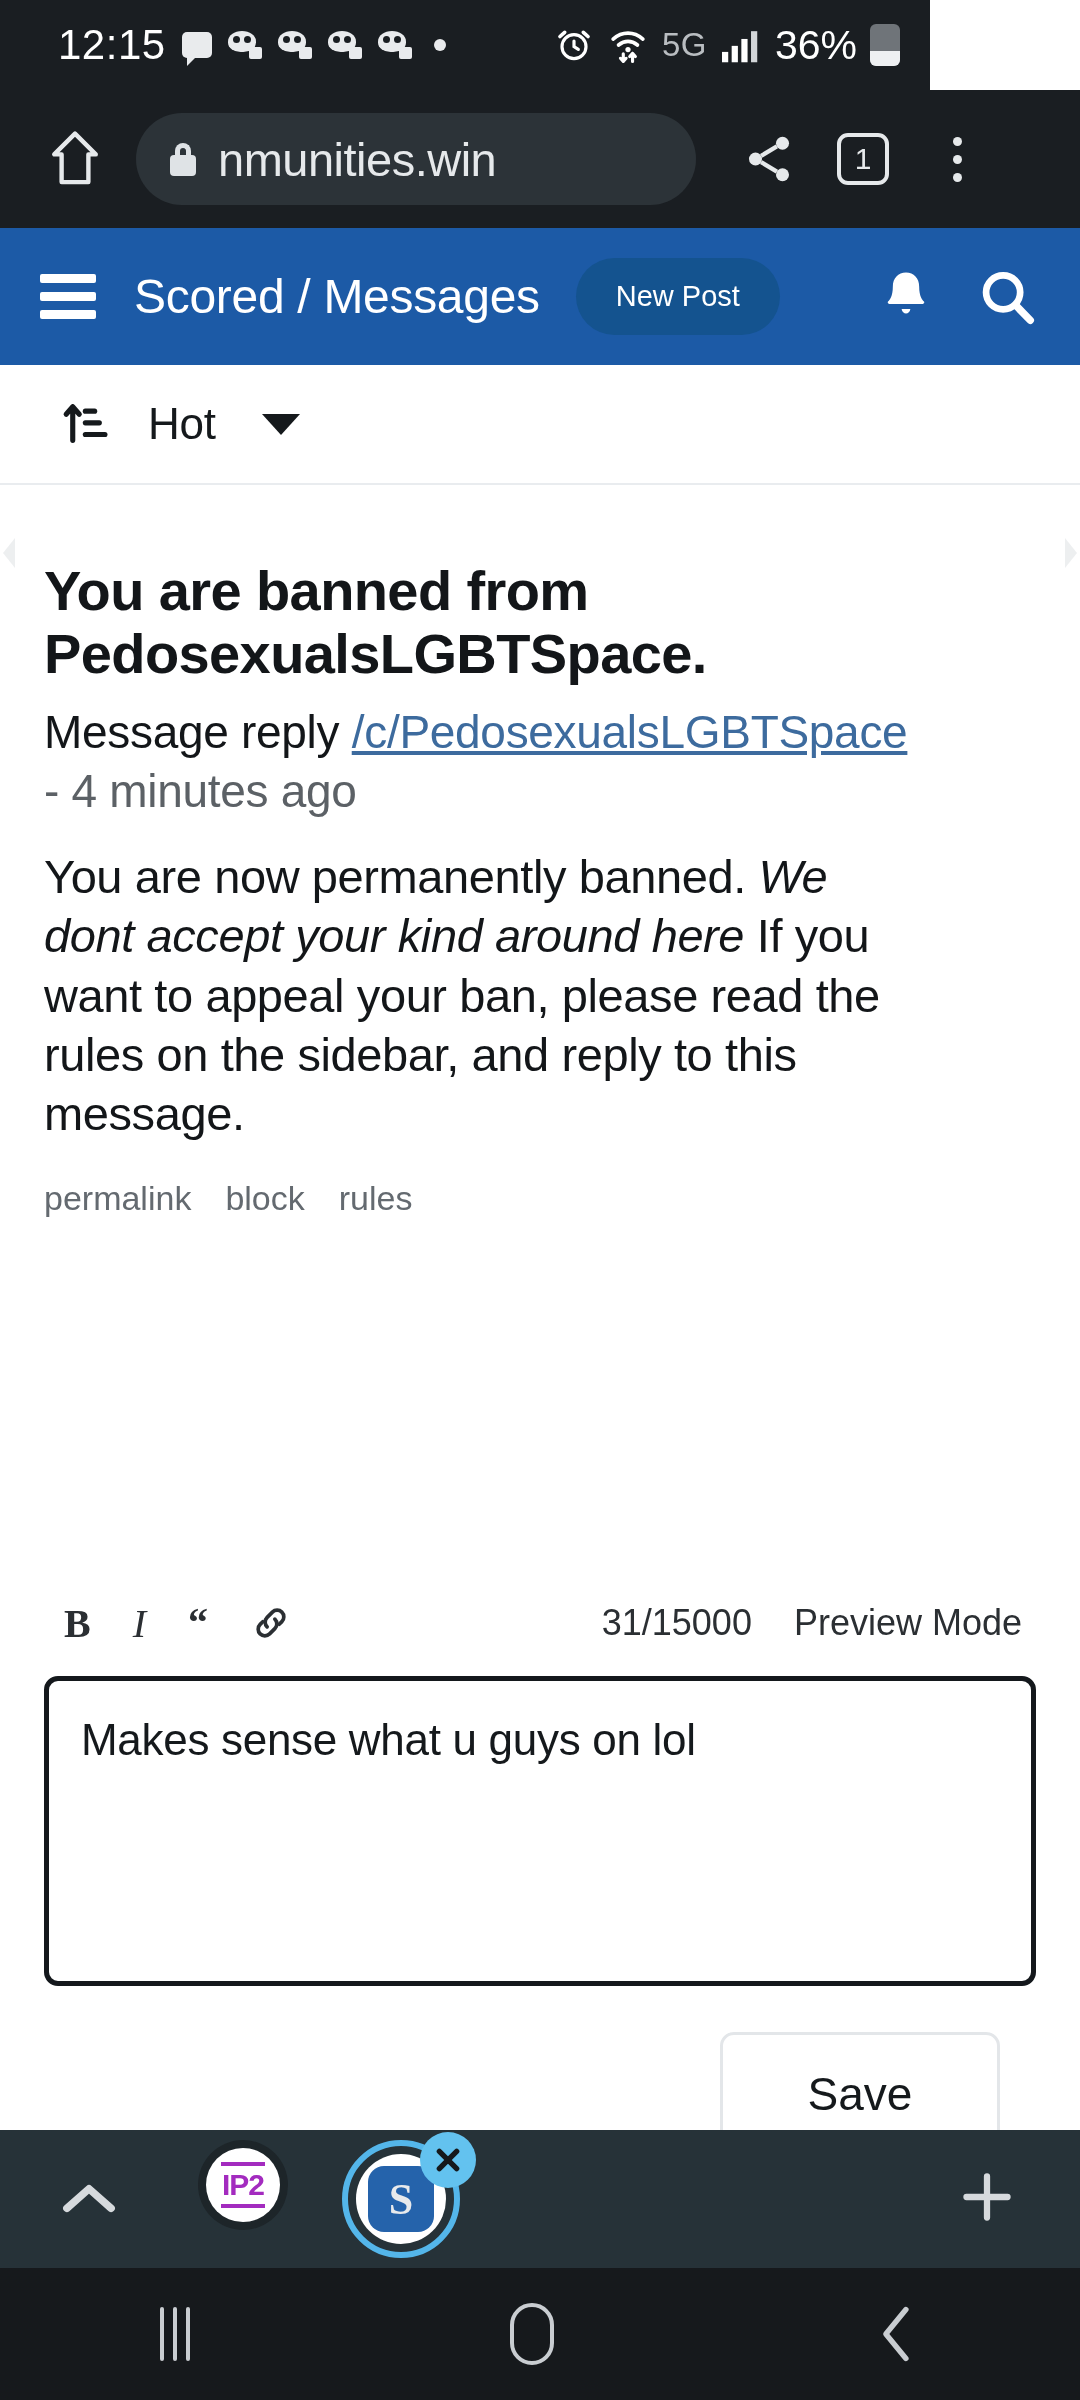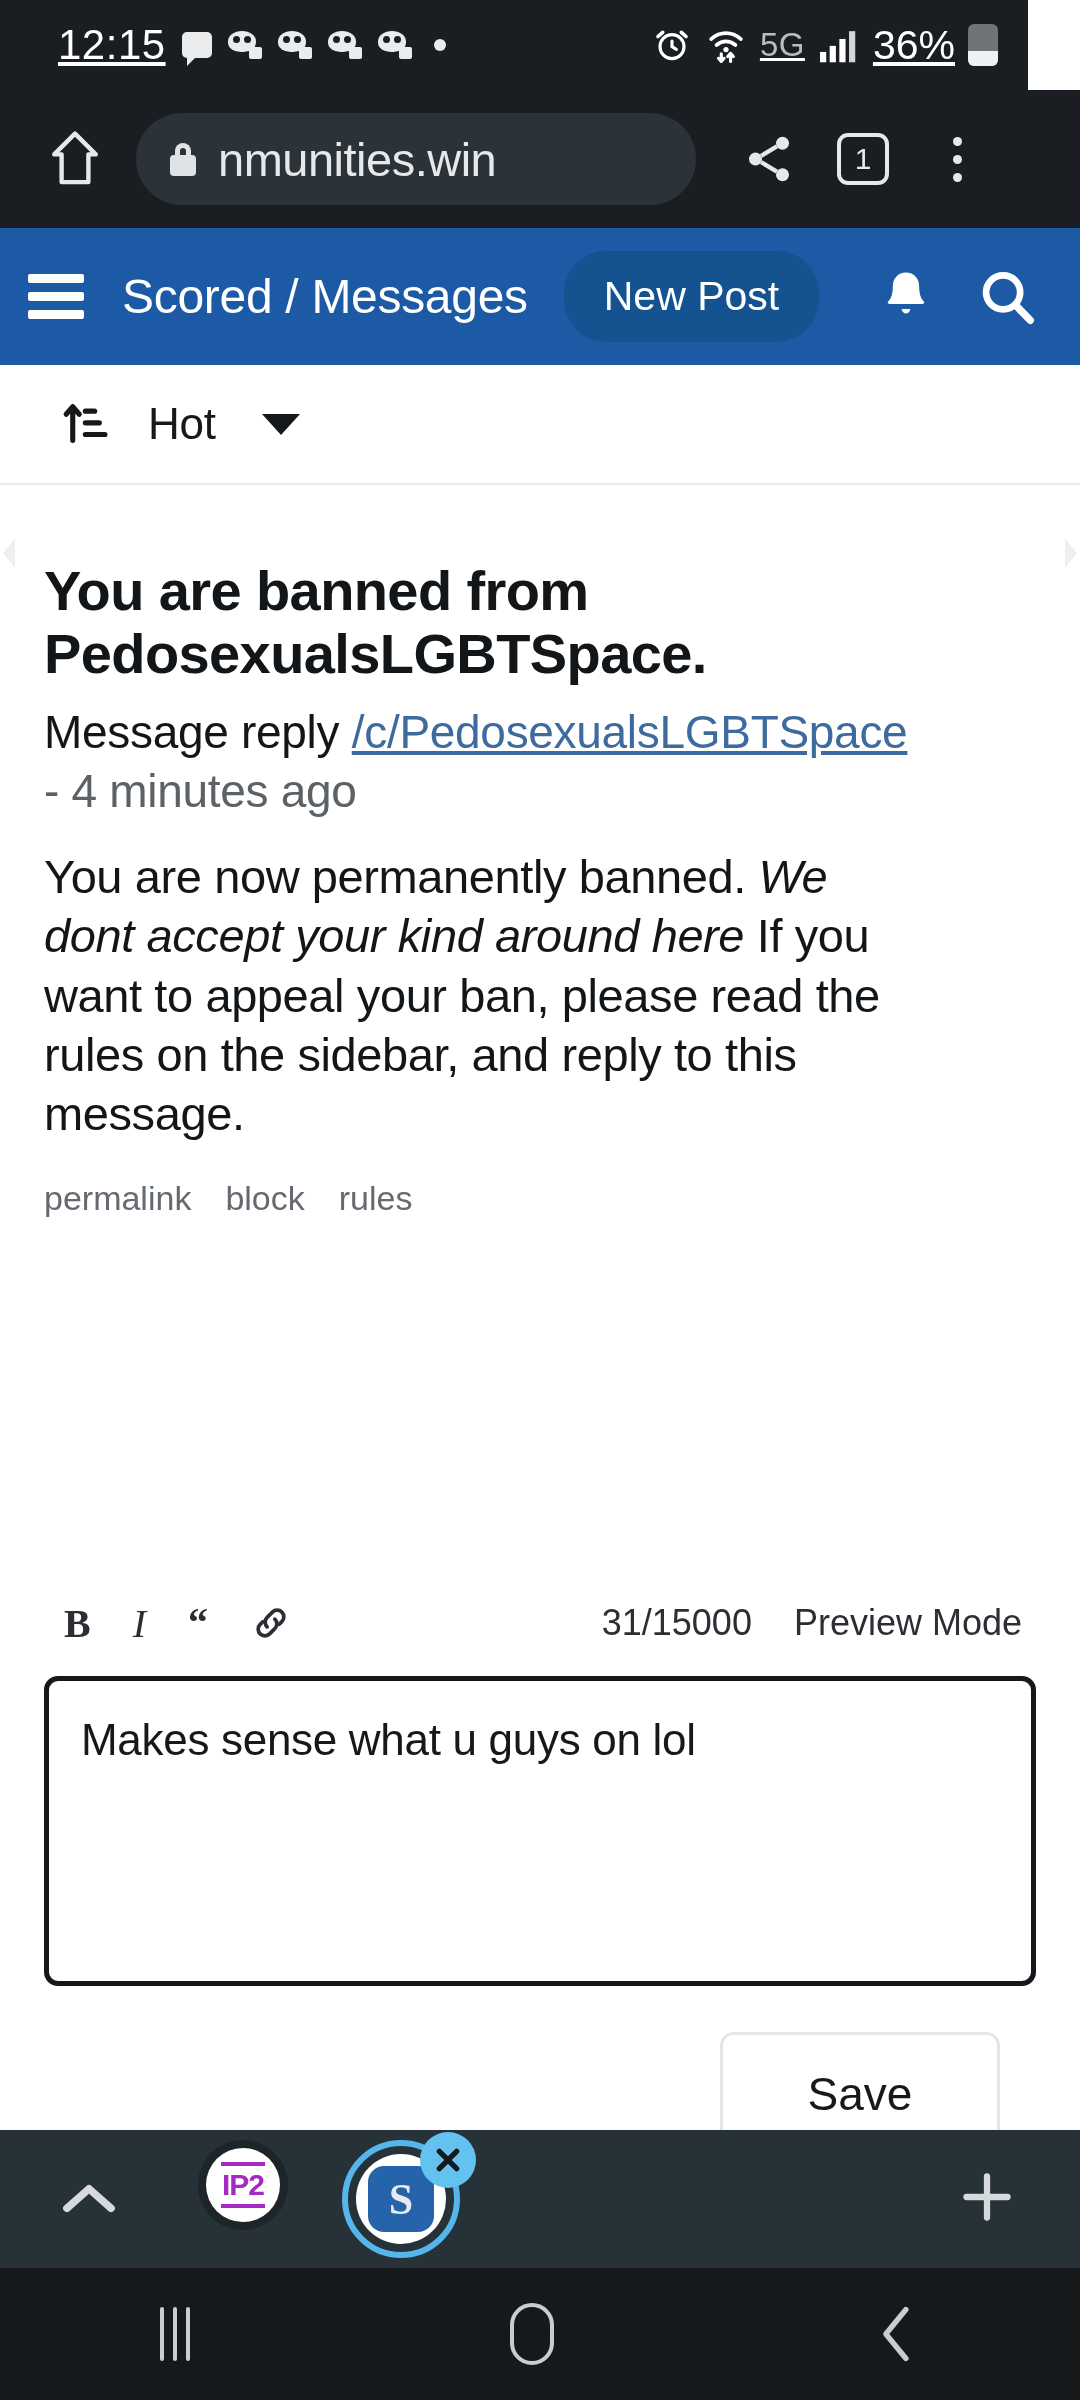--- a/index.html
+++ b/index.html
@@ -6,25 +6,24 @@
   html, body {
     width: 1080px; height: 2400px;
     font-family: "Liberation Sans", sans-serif;
     background: #ffffff;
     overflow: hidden;
   }
   .phone { position: relative; width: 1080px; height: 2400px; background:#fff; }
 
   
   .statusbar {
-    position: absolute; top:0; left:0; width:1028px; height:90px;
+    position: absolute; top:0; left:0; width:930px; height:90px;
     background:#1a1e22; color:#fff;
     display:flex; align-items:center; justify-content:space-between;
     padding: 0 30px 0 58px;
-    text-decoration: underline;
   }
   .sb-left { display:flex; align-items:center; gap:16px; }
   .sb-time { font-size:42px; letter-spacing:0.5px; font-weight:400; }
   .sb-right { display:flex; align-items:center; gap:13px; }
   .sb-pct { font-size:41px; font-weight:400; letter-spacing:0px; }
   .net5g { font-size:33px; color:#b9bdc1; font-weight:500; letter-spacing:0.5px; }
   .icon-chat {
     width:30px; height:26px; background:#e9ebed; border-radius:5px; position:relative;
   }
   .icon-chat:after{
@@ -75,28 +74,28 @@
     width:52px; height:52px; border:4px solid #e6e9eb; border-radius:11px;
     display:flex; align-items:center; justify-content:center;
     color:#e6e9eb; font-size:30px; font-weight:400;
   }
   .kebab { display:flex; flex-direction:column; gap:9px; align-items:center; }
   .kebab i { width:9px; height:9px; background:#e6e9eb; border-radius:50%; display:block; }
 
   
   .appbar {
     position:absolute; top:228px; left:0; width:1080px; height:137px;
-    background:#1c5aa6; display:flex; align-items:center; padding:0 26px 0 28px; gap:0;
+    background:#1c5aa6; display:flex; align-items:center; padding:0 26px 0 40px; gap:0;
   }
   .hamb { display:flex; flex-direction:column; gap:9px; width:56px; }
   .hamb i { display:block; height:9px; background:#fff; border-radius:2px; }
   .appbar-title { color:#fff; font-size:48px; margin-left:38px; white-space:nowrap; letter-spacing:-0.3px; }
   .newpost {
     margin-left:36px; background:#14538f; color:#fff; border:none; border-radius:42px;
-    padding:22px 40px; font-size:41px; font-family:inherit; white-space:nowrap;
+    padding:22px 40px; font-size:29px; font-family:inherit; white-space:nowrap;
   }
   .appbar-icons { margin-left:auto; display:flex; align-items:center; gap:42px; padding-right:16px;}
 
   
   .sortbar {
     position:absolute; top:365px; left:0; width:1080px; height:120px;
     background:#fff; border-bottom:2px solid #e9ecef;
     display:flex; align-items:center; padding-left:62px; gap:30px;
   }
   .sort-label { font-size:44px; color:#15191c; letter-spacing:-0.3px;text-align:center; }

